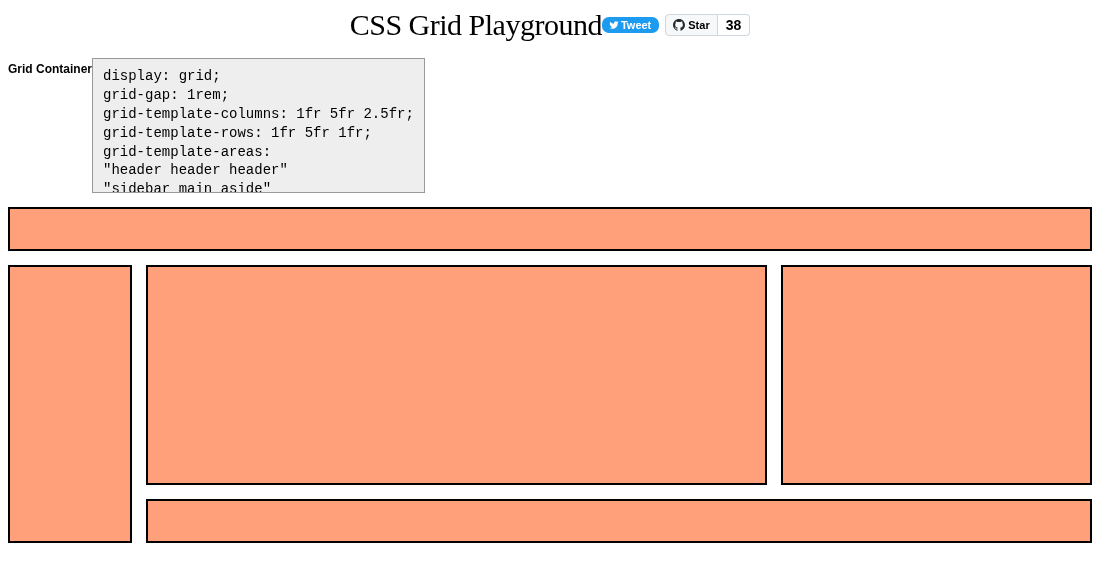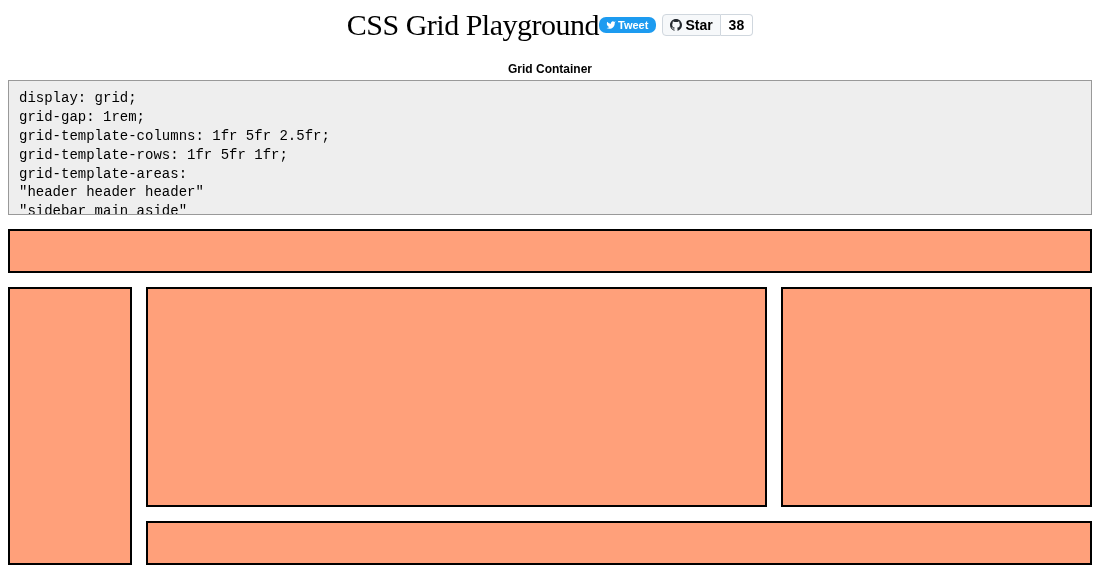--- a/index.html
+++ b/index.html
@@ -44,21 +44,21 @@
   .tweet-btn svg { fill: #fff; }
   .gh-group {
     display: flex;
     align-items: stretch;
   }
   .star-btn {
     background: #f6f8fa;
     border: 1px solid #d0d7de;
     border-radius: 4px 0 0 4px;
     padding: 2px 7px;
-    font-size: 14px;
+    font-size: 11px;
     font-weight: 600;
     display: flex;
     align-items: center;
     gap: 3px;
     cursor: pointer;
   }
   .star-count {
     background: #fff;
     border: 1px solid #d0d7de;
     border-left: none;
@@ -70,21 +70,21 @@
     align-items: center;
   }
   .editors-row {
     display: flex;
     gap: 16px;
     margin-bottom: 14px;
   }
   .editor-col {
     flex: 1;
     display: flex;
-    flex-direction: column;
+    flex-direction: row;
   }
   .editor-header {
     display: flex;
     justify-content: center;
     align-items: center;
     font-size: 12px;
     font-weight: 700;
     height: 22px;
     position: relative;
   }

